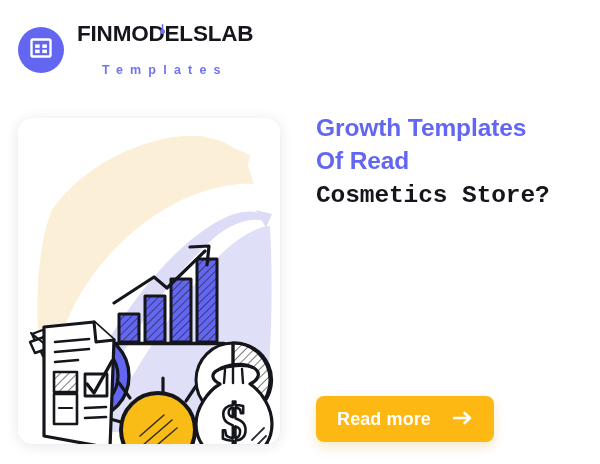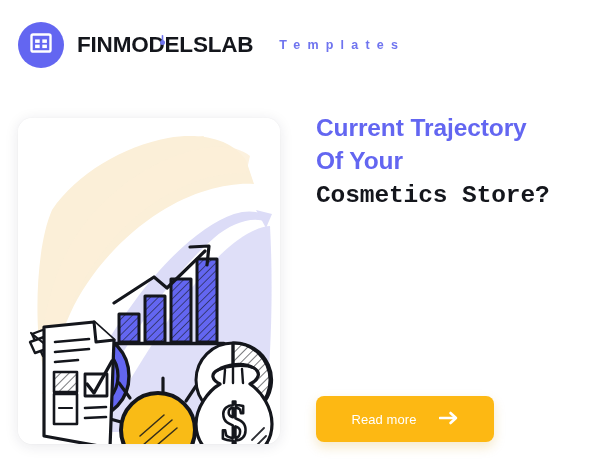--- a/index.html
+++ b/index.html
@@ -29,23 +29,22 @@
     height: 46px;
     border-radius: 50%;
     background: #6366f1;
     display: flex;
     align-items: center;
     justify-content: center;
     flex: none;
   }
   .brand-text {
     display: flex;
-    flex-direction: row;
-    gap: 1px;
-    align-items: center;
+    flex-direction: column;
+    gap: 17px;
   }
   .brand-name {
     font-size: 22.5px;
     font-weight: bold;
     letter-spacing: -0.2px;
     color: #14161c;
     line-height: 1.05;
     position: relative;
     white-space: nowrap;
   }
@@ -118,22 +117,22 @@
     box-shadow: 0 5px 12px rgba(210, 150, 10, 0.22);
     display: flex;
     align-items: center;
     justify-content: center;
     gap: 22px;
     cursor: pointer;
     padding: 0;
   }
   .cta-label {
     color: #ffffff;
-    font-size: 13px;
-    font-weight: normal;
+    font-size: 18px;
+    font-weight: bold;
     letter-spacing: 0.1px;
     text-align: center;
   }
   .cta-arrow {
     display: block;
   }
 </style>
 </head>
 <body>
 
@@ -298,22 +297,22 @@
       <g stroke-width="1.8" opacity="0.9">
         <line x1="234" y1="322" x2="246" y2="310"></line>
         <line x1="236" y1="330" x2="248" y2="318"></line>
         <line x1="240" y1="336" x2="250" y2="326"></line>
       </g>
     </g>
   </svg>
 </div>
 
 <h1 class="headline">
-  <span class="line">Current Trajectory</span>
-  <span class="line">Of Your</span>
+  <span class="line">Growth Templates</span>
+  <span class="line">Of Read</span>
   <span class="line accent-dark">Cosmetics Store?</span>
 </h1>
 
 <button class="cta-button">
   <span class="cta-label">Read more</span>
   <span class="cta-arrow">
     <svg width="20" height="14" viewBox="0 0 20 14" aria-hidden="true">
       <path d="M1 7 H16" stroke="#ffffff" stroke-width="2.6" stroke-linecap="round"></path>
       <path d="M11.5 2 L17 7 L11.5 12" fill="none" stroke="#ffffff" stroke-width="2.6" stroke-linecap="round" stroke-linejoin="round"></path>
     </svg>

